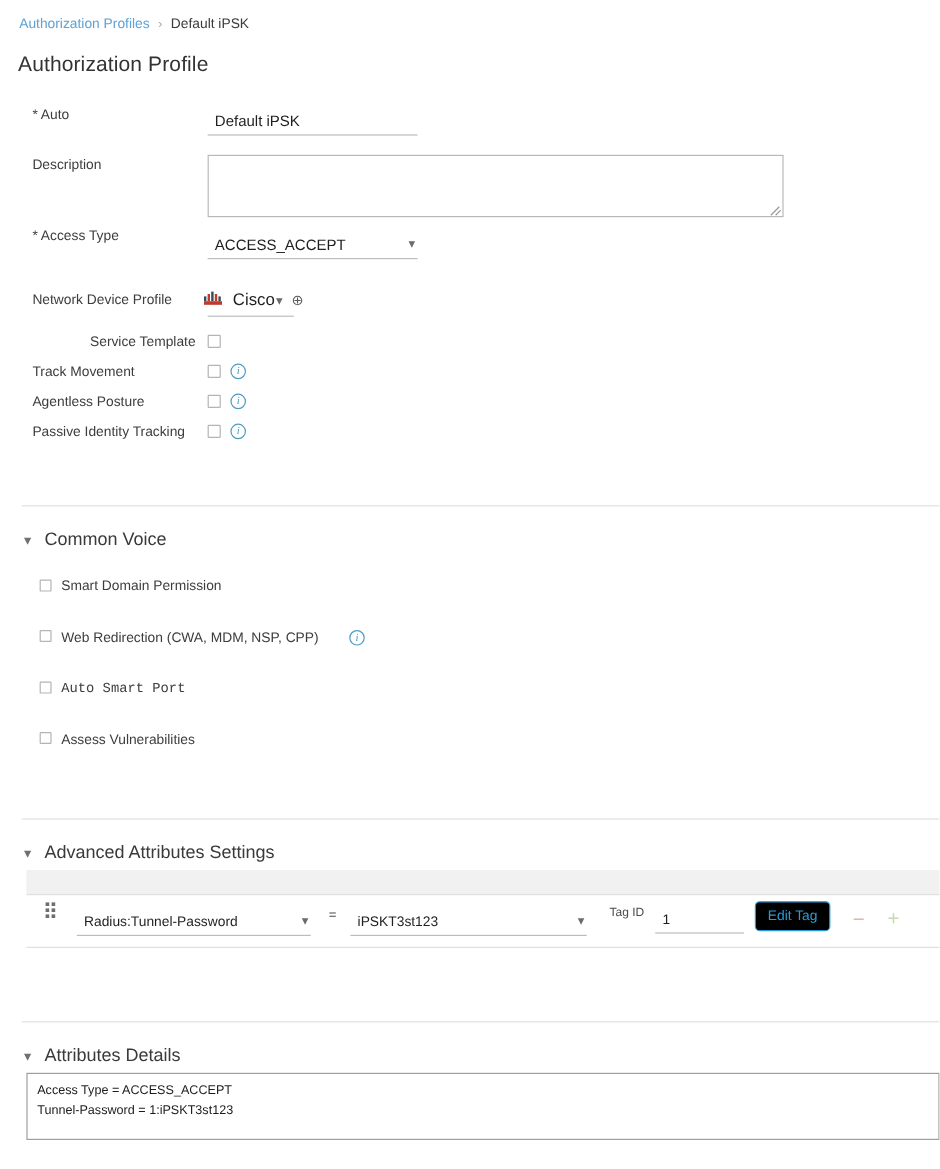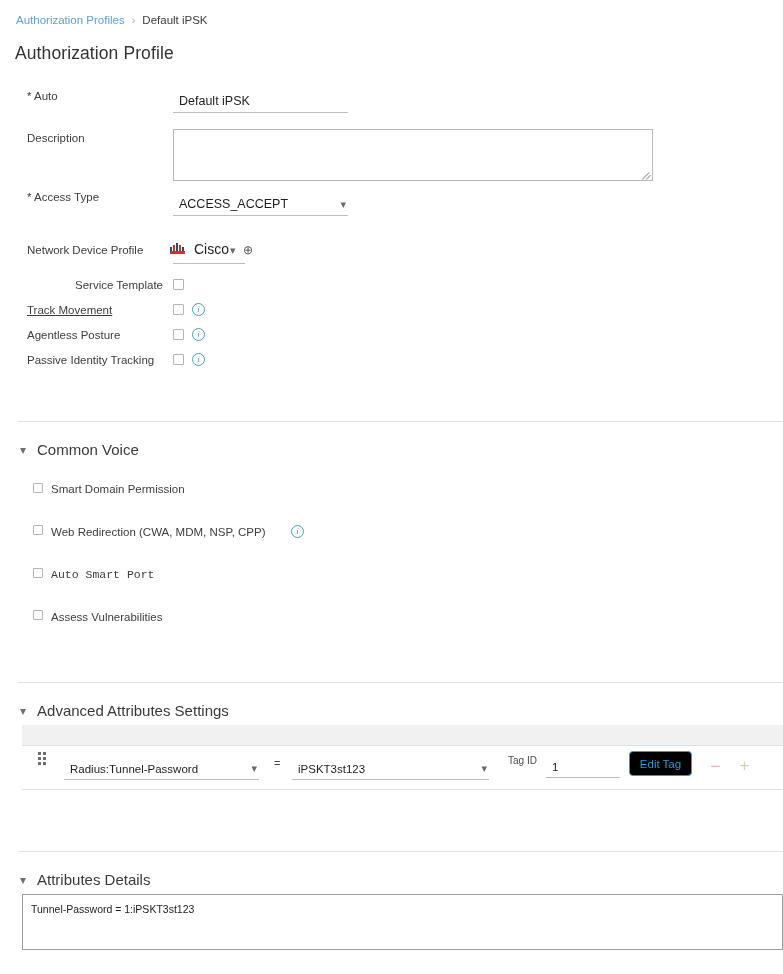--- a/index.html
+++ b/index.html
@@ -212,21 +212,21 @@
   <div class="underline-select" style="left:188px; top:243px; width:54px; height:18px; border-bottom:none;">
     <span class="val" style="font-size:14px;">Cisco</span>
   </div>
   <div style="position:absolute; left:230px; top:244px; font-size:11px; color:#6b6b6b;">▾</div>
   <div style="position:absolute; left:243px; top:243px; font-size:12px; color:#5a5a5a;">⊕</div>
   <div style="position:absolute; left:173px; top:263px; width:72px; height:1px; background:#bdbdbd;"></div>
 
   <div class="lbl" style="left:27px; top:279px;margin-left:48px;">Service Template</div>
   <div class="cbx" style="left:173px; top:279px;"></div>
 
-  <div class="lbl" style="left:27px; top:304px;text-decoration:underline;">Track Movement</div>
+  <div class="lbl" style="left:27px; top:304px;">Track Movement</div>
   <div class="cbx" style="left:173px; top:304px;"></div>
   <div class="info-icon" style="left:192px; top:303px;">i</div>
 
   <div class="lbl" style="left:27px; top:329px;">Agentless Posture</div>
   <div class="cbx" style="left:173px; top:329px;"></div>
   <div class="info-icon" style="left:192px; top:328px;">i</div>
 
   <div class="lbl" style="left:27px; top:354px;">Passive Identity Tracking</div>
   <div class="cbx" style="left:173px; top:354px;"></div>
   <div class="info-icon" style="left:192px; top:353px;">i</div>
@@ -293,16 +293,17 @@
   <div class="adv-row-line" style="left:22px; top:789px; width:761px;"></div>
 
   <div class="divider" style="top:851px;"></div>
 
   <div class="section-head" style="left:20px; top:871px;">
     <span class="sec-chev">▾</span>
     <span>Attributes Details</span>
   </div>
 
   <div class="attr-details-box" style="left:22px; top:894px; width:761px; height:56px;">
+    <div class="attr-line">Access Type = ACCESS_ACCEPT</div>
     <div class="attr-line">Tunnel-Password = 1:iPSKT3st123</div>
   </div>
 
 </div>
 
 </body></html>

